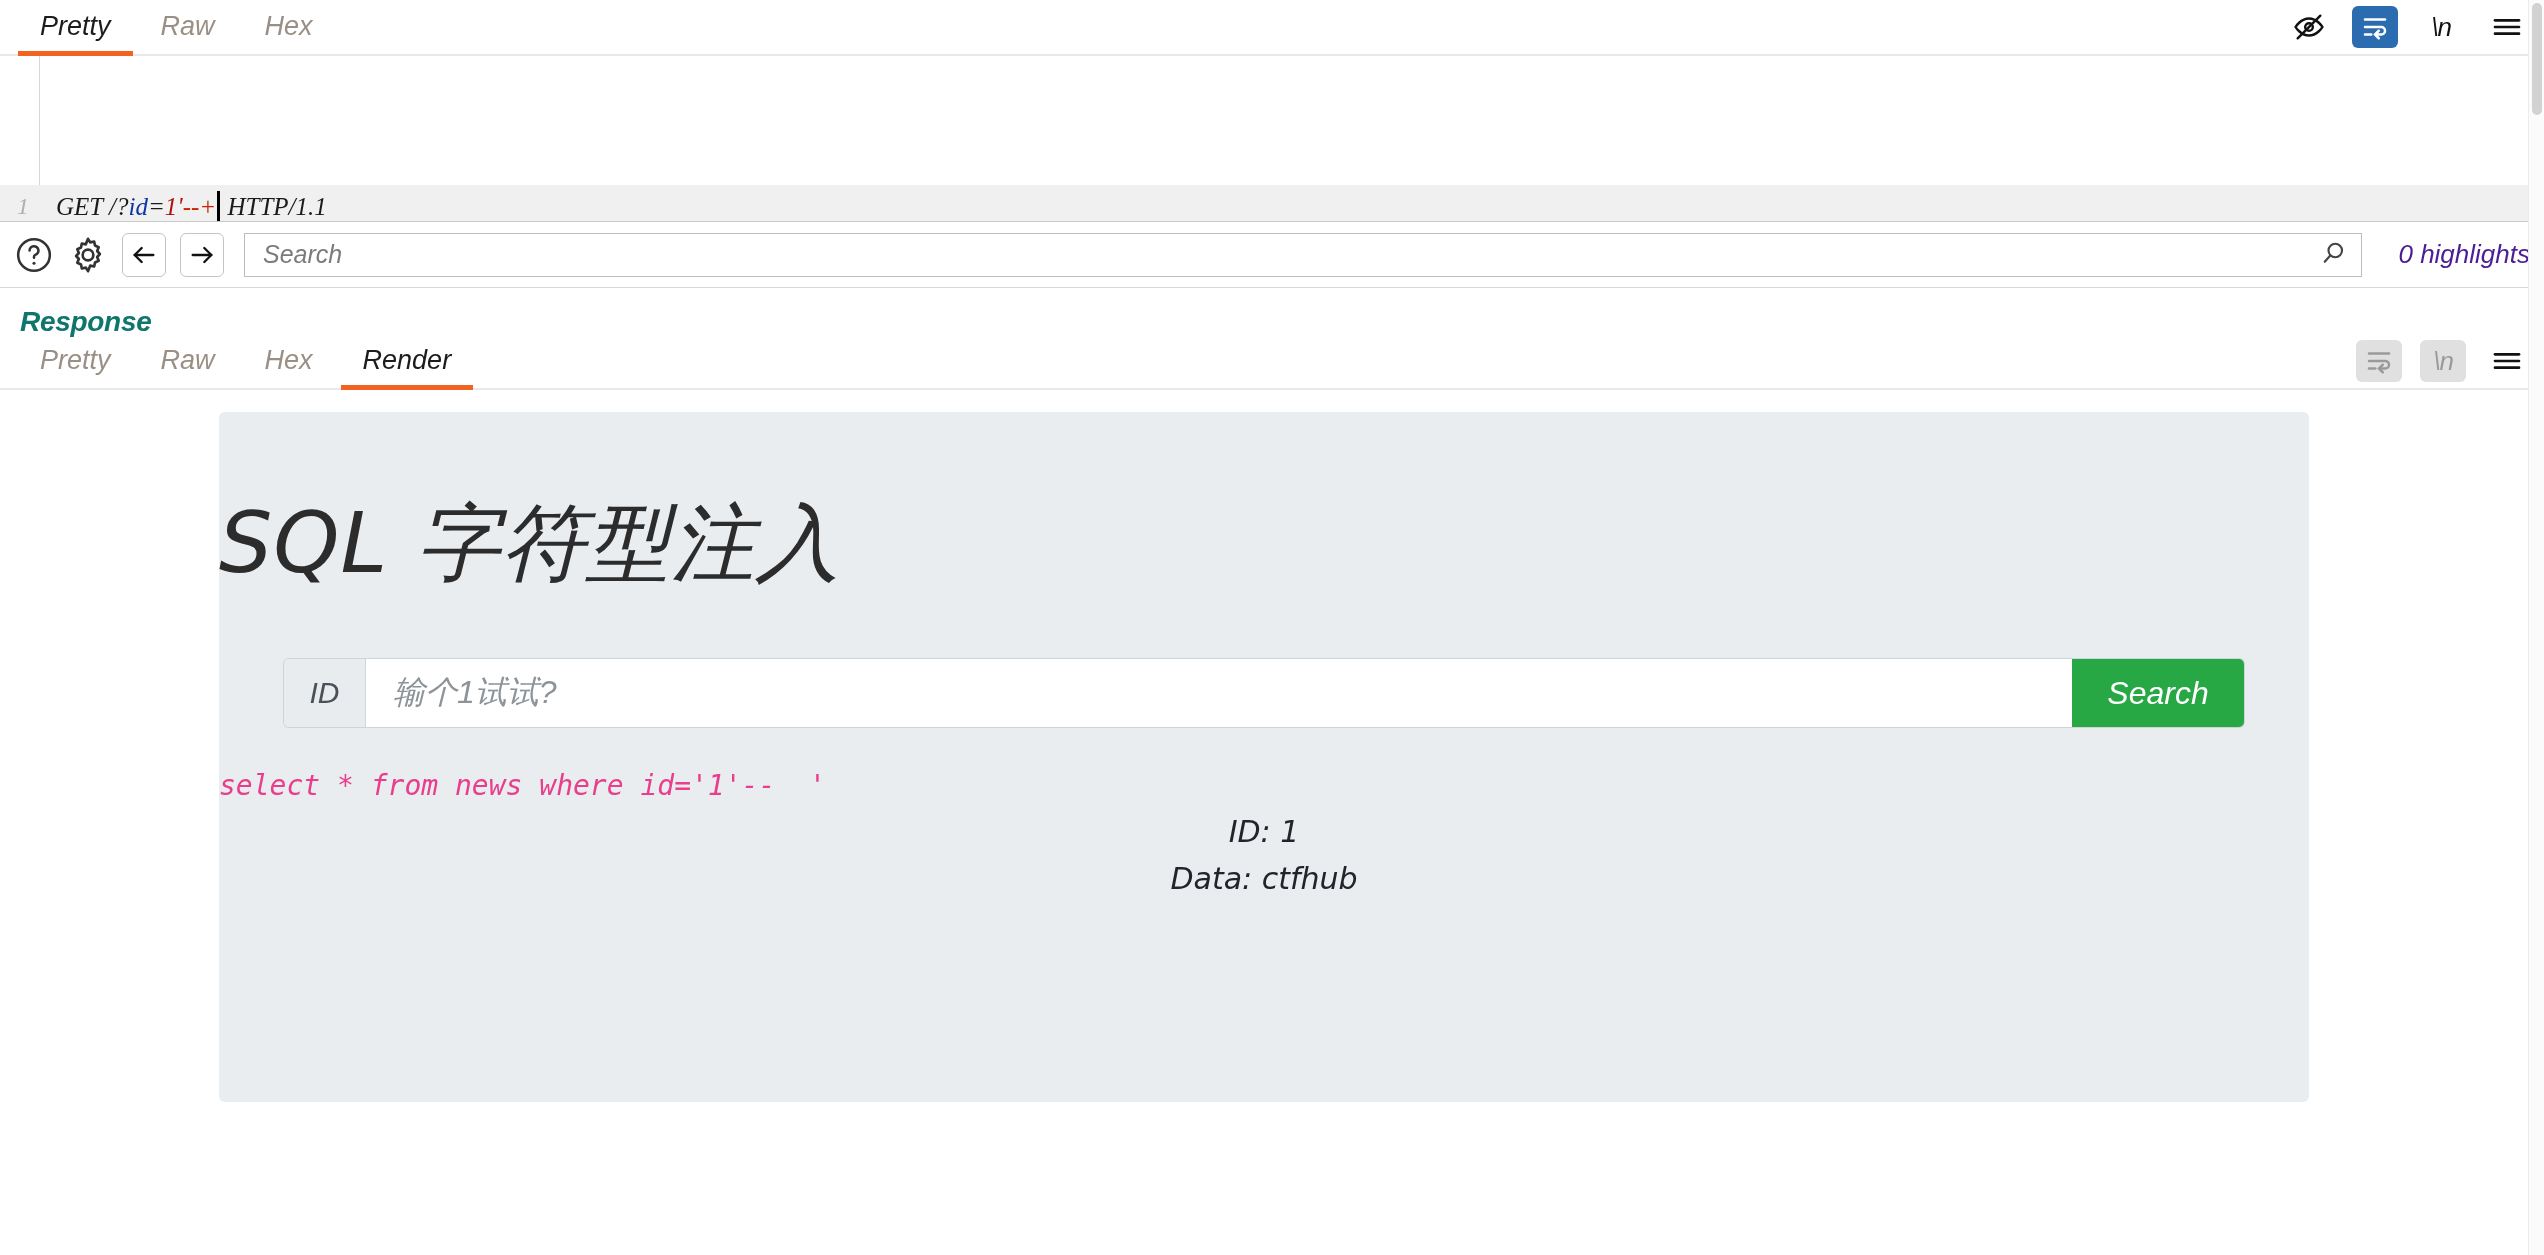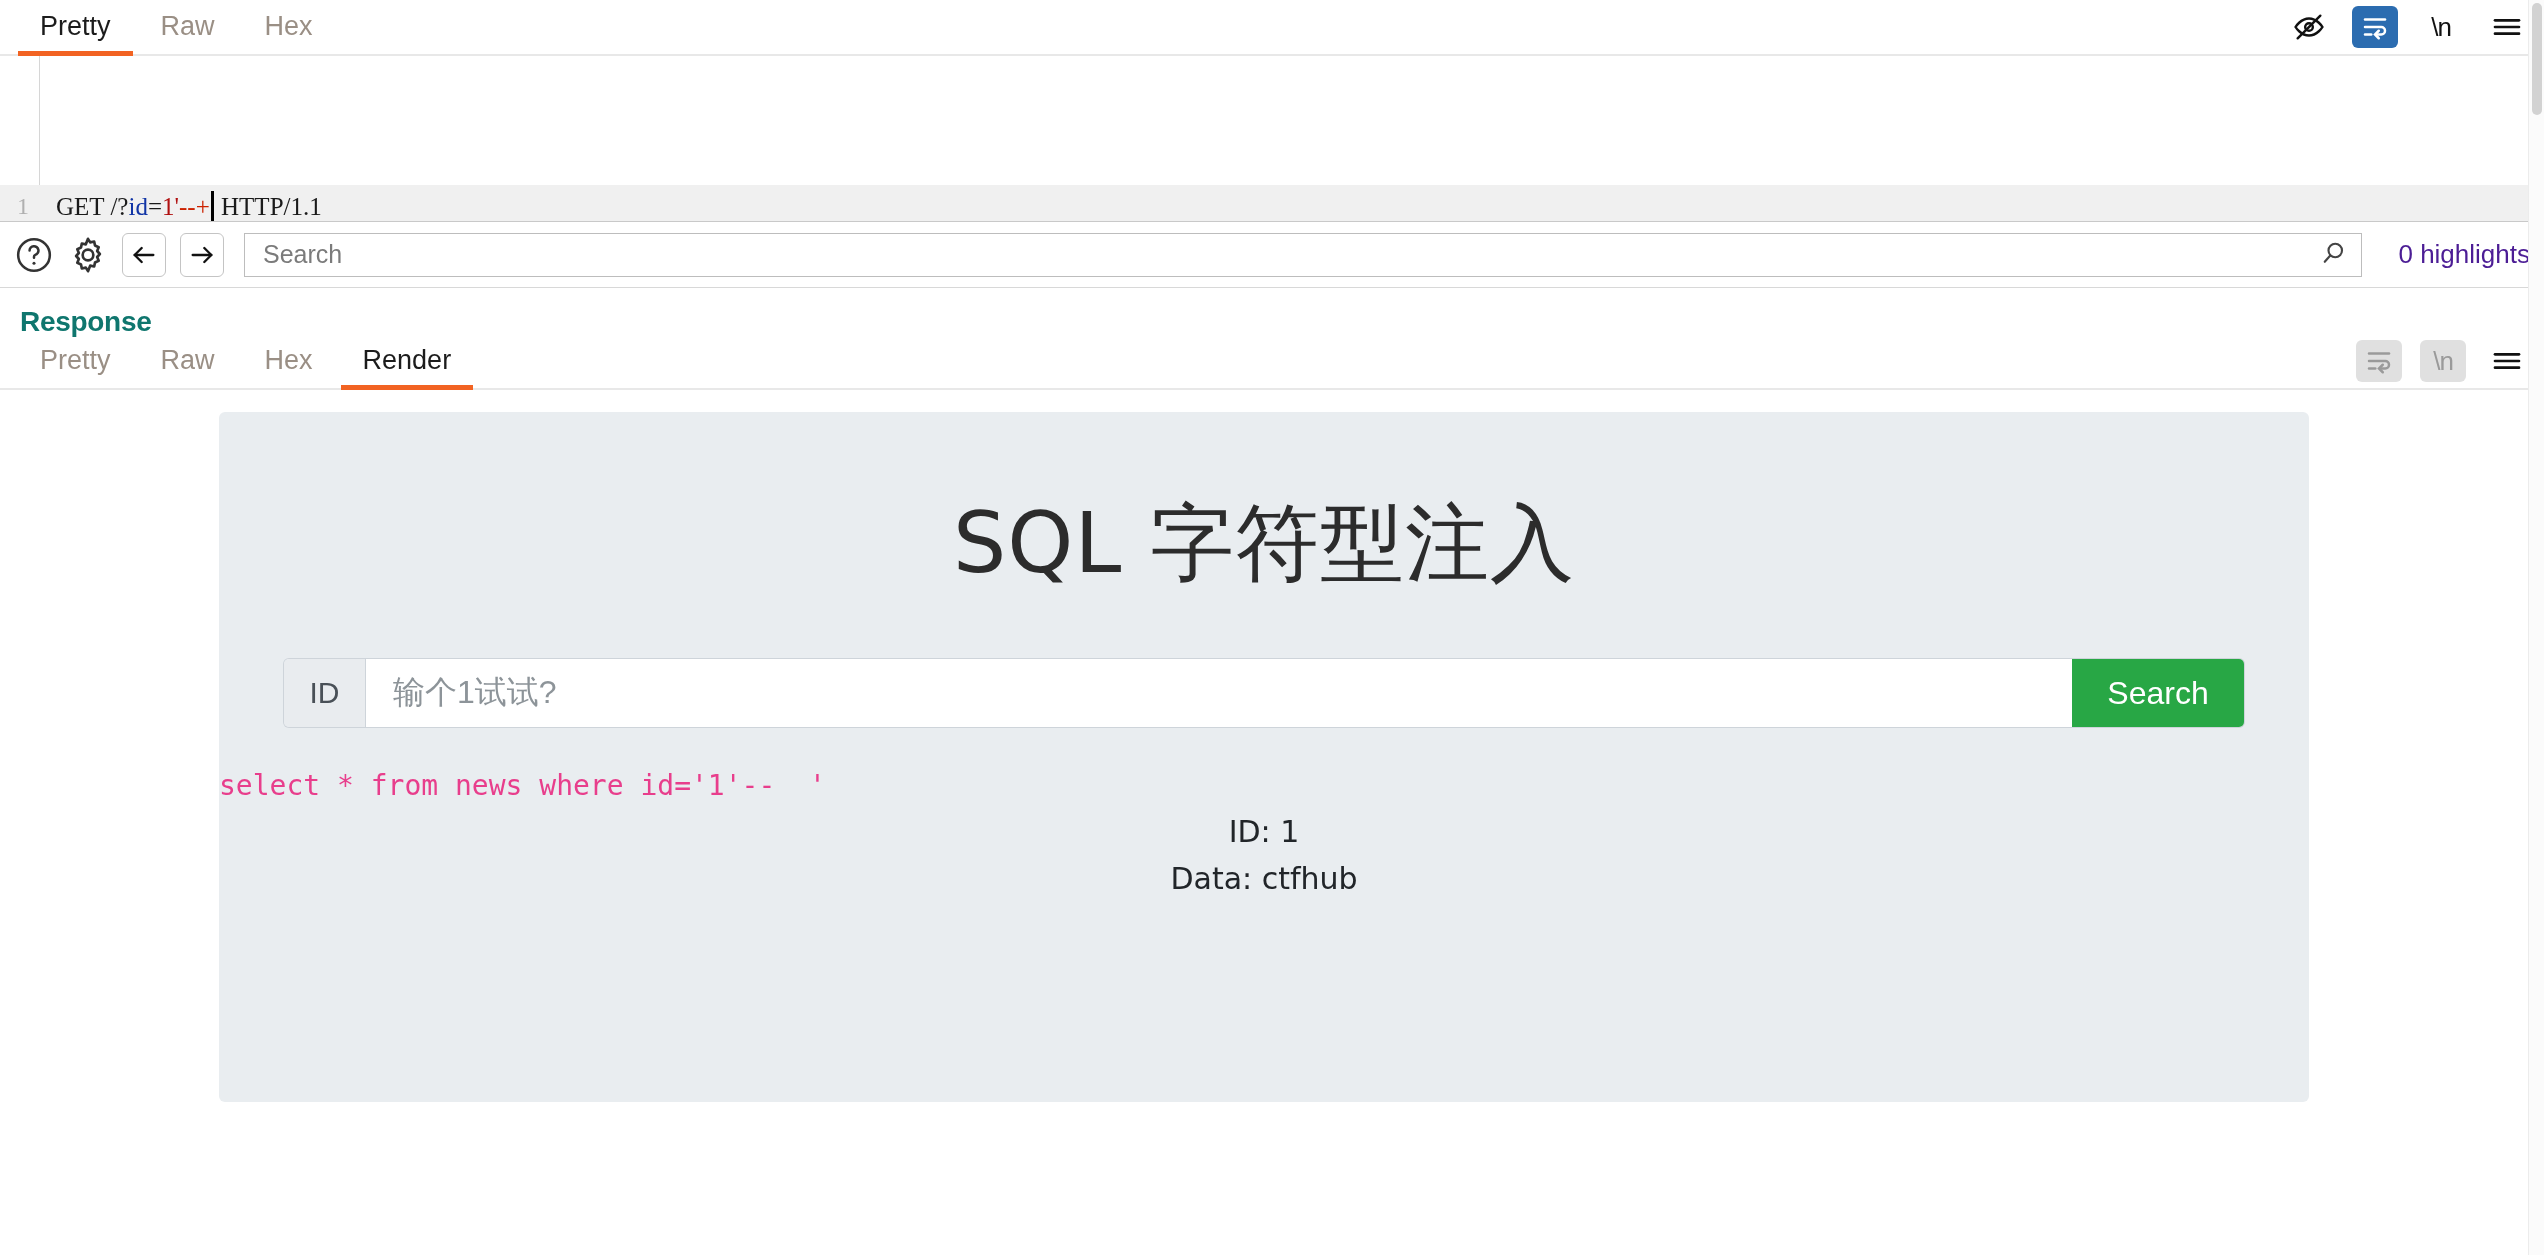--- a/index.html
+++ b/index.html
@@ -3,21 +3,21 @@
 <meta charset="utf-8">
 <style>
   * { box-sizing: border-box; }
   html, body {
     margin: 0; padding: 0;
     width: 2544px; height: 1255px;
     background: #ffffff;
     font-family: "Liberation Sans", sans-serif;
     overflow: hidden;
   }
-  .app { position: relative; width: 2544px; height: 1032px; background:#fff; }
+  .app { position: relative; width: 2544px; height: 1032px; background:#fff;font-style:italic; }
 
   
   .req-tabbar {
     position: relative;
     height: 56px;
     display: flex;
     align-items: flex-end;
     background: #fff;
     border-bottom: 2px solid #e8e8e8;
     padding-left: 18px;
@@ -166,21 +166,20 @@
     overflow:hidden;
   }
   .page-card {
     position:absolute;
     left: 219px; top: 22px;
     width: 2090px; height: 690px;
     background:#e9edf0;
     border-radius: 6px;
   }
   .page-h1 {
-    text-align:center;
     font-size: 84px;
     font-weight: 400;
     color: #2c2c2c;
     margin: 0;
     padding-top: 75px;
     letter-spacing: 1px;
     font-family:"DejaVu Sans","Liberation Sans", sans-serif;
   }
   .input-group {
     display:flex;

